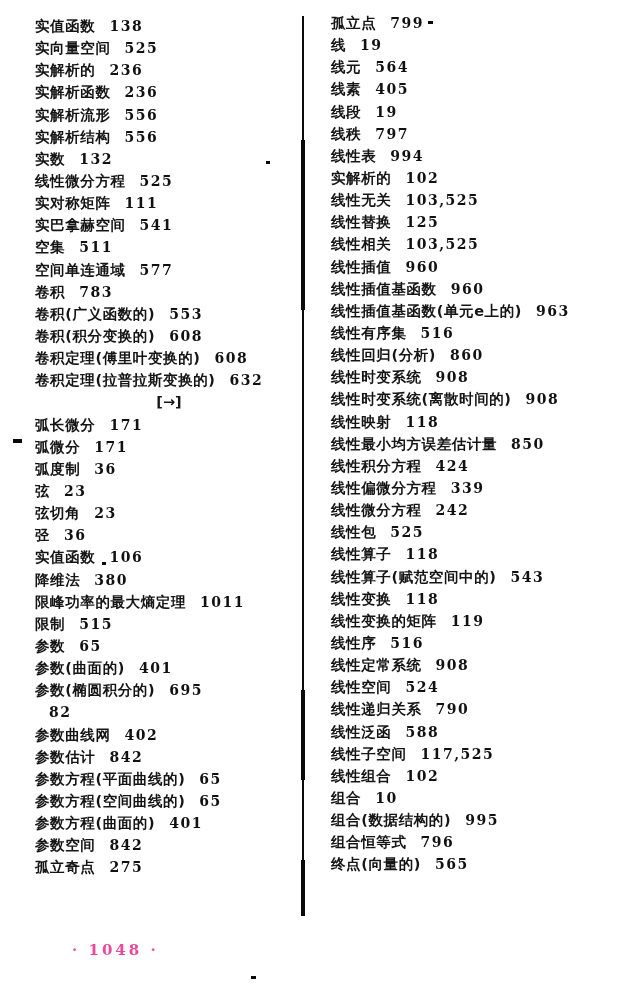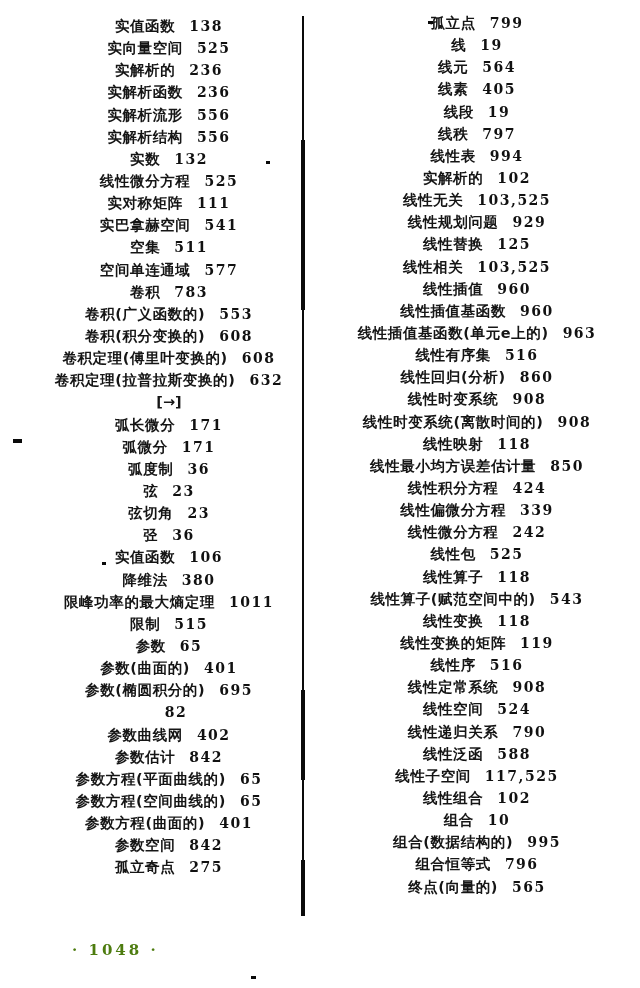--- a/index.html
+++ b/index.html
@@ -3,43 +3,43 @@
 <meta charset="utf-8">
 <style>
   html,body{margin:0;padding:0;}
   body{
     width:640px;height:988px;position:relative;overflow:hidden;
     background:#ffffff;color:#151515;
     font-family:"DejaVu Sans","Liberation Sans",sans-serif;
     -webkit-font-smoothing:none;
   }
   .page{position:absolute;inset:0;background:#ffffff;}
-  .col{position:absolute;display:flex;flex-direction:column;align-items:center;}
+  .col{position:absolute;display:flex;flex-direction:column;}
   .col-left{left:35px;top:15px;width:268px;}
-  .col-right{left:324px;top:12px;width:306px;}
+  .col-right{left:331px;top:12px;width:306px;}
   .entry{
     height:22.15px;display:flex;align-items:center;
     white-space:nowrap;font-size:14.5px;font-weight:700;
     letter-spacing:0.6px;line-height:22px;color:#151515;
   }
   .entry .num{
     margin-left:14px;
     font-family:"DejaVu Serif","Liberation Serif",serif;
     font-weight:700;font-size:14px;letter-spacing:1.5px;color:#111;
   }
   .entry.marker-row{justify-content:center;letter-spacing:0;}
   .divider{position:absolute;left:302px;top:16px;width:2px;height:900px;background:#0a0a0a;}
   .divider-thick{position:absolute;left:301px;width:4px;background:#0a0a0a;}
   .dt1{top:140px;height:170px;}
   .dt2{top:690px;height:90px;}
   .dt3{top:860px;height:56px;}
   .folio{
     position:absolute;left:72px;top:941px;
     font-size:15px;font-weight:700;letter-spacing:3px;
-    font-family:"DejaVu Serif","Liberation Serif",serif;color:#4d7c0f;
+    font-family:"DejaVu Serif","Liberation Serif",serif;color:#ec4899;
   }
   .artifact{position:absolute;background:#0a0a0a;}
   .a-edge-dash{left:13px;top:439px;width:9px;height:4px;}
   .a-dot-top{left:428px;top:21px;width:5px;height:3px;}
   .a-dot-mid{left:266px;top:161px;width:4px;height:3px;}
   .a-dot-arc{left:102px;top:562px;width:4px;height:3px;}
   .a-dot-bottom{left:251px;top:976px;width:5px;height:3px;}
 </style>
 </head>
 <body>
@@ -240,24 +240,20 @@
   </div>
       <div class="entry">
     <span class="term">实解析的</span>
     <span class="num">102</span>
   </div>
       <div class="entry">
     <span class="term">线性无关</span>
     <span class="num">103,525</span>
   </div>
       <div class="entry">
-    <span class="term">线性规划问题</span>
-    <span class="num">929</span>
-  </div>
-      <div class="entry">
     <span class="term">线性替换</span>
     <span class="num">125</span>
   </div>
       <div class="entry">
     <span class="term">线性相关</span>
     <span class="num">103,525</span>
   </div>
       <div class="entry">
     <span class="term">线性插值</span>
     <span class="num">960</span>

